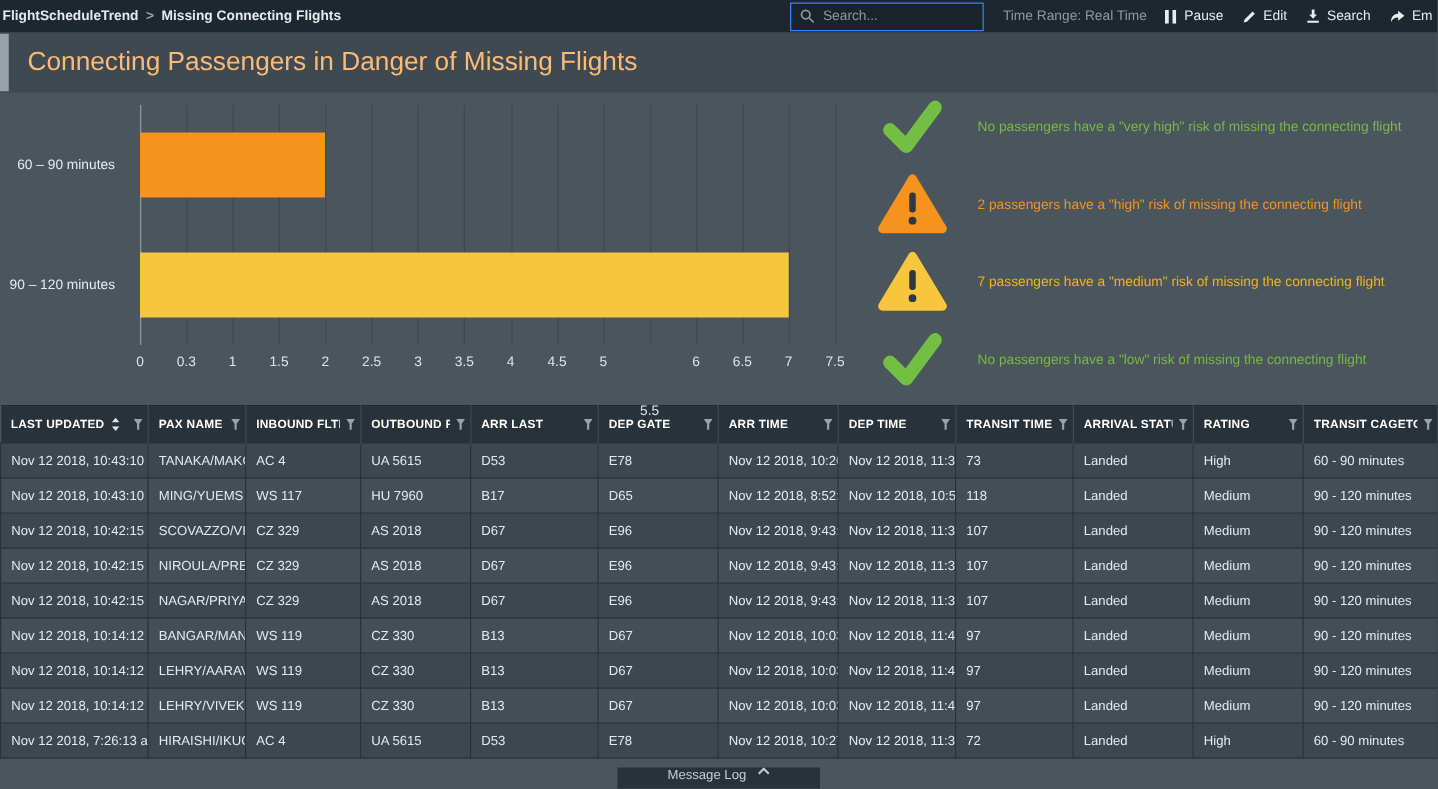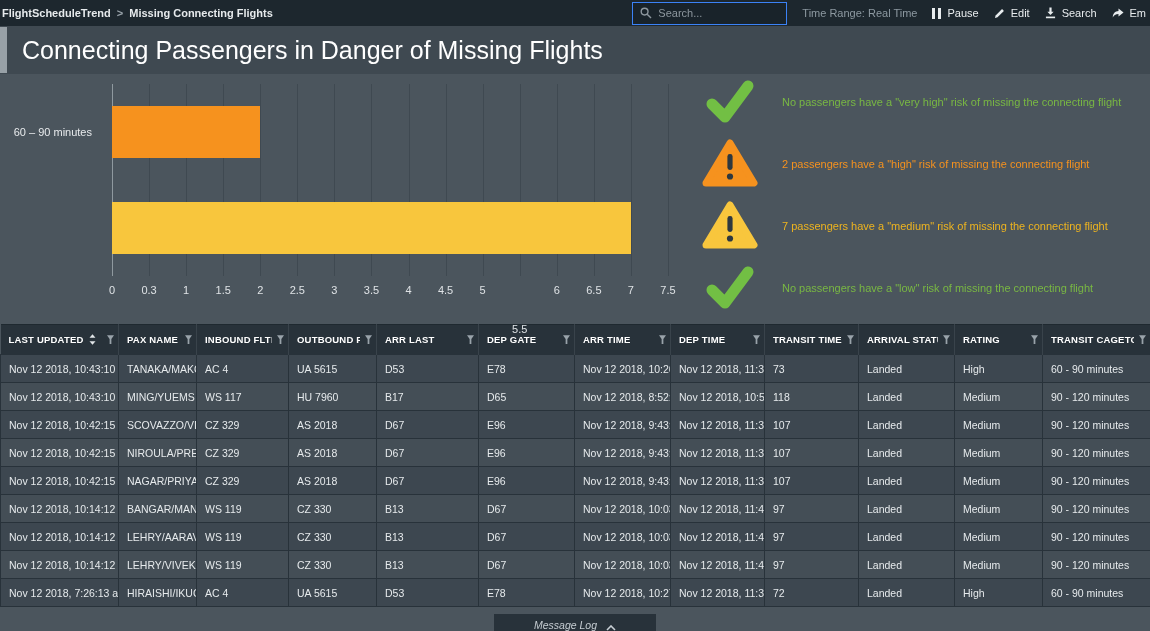--- a/index.html
+++ b/index.html
@@ -15,21 +15,21 @@
   .search-box { display:flex; align-items:center; gap:6px; width:155px; height:23px; background:#19232a; border:1px solid #3b82f6; padding:0 7px; }
   .search-input { flex:1; min-width:0; background:transparent; border:none; outline:none; color:#cfd6db; font-size:11px; font-family:"Liberation Sans", sans-serif; }
   .search-input::placeholder { color:#8d979e; }
   .time-range { font-size:11px; color:#8d99a1; white-space:nowrap; }
   .tb-btn { display:flex; align-items:center; gap:6px; background:transparent; border:none; color:#e8ecee; font-size:11px; font-family:"Liberation Sans", sans-serif; cursor:pointer; white-space:nowrap; padding:0; }
   .btn-icon { display:flex; align-items:center; }
 
   
   .title-bar { height:48px; background:#3f4951; display:flex; align-items:center; position:relative; }
   .title-accent { position:absolute; left:0; top:1px; width:7px; height:46px; background:#98a1a7; }
-  .sheet-title { font-size:25px; font-weight:normal; color:#ffffff; padding-left:22px; }
+  .sheet-title { font-size:21px; font-weight:normal; color:#fdba74; padding-left:22px; }
 
   
   .chart-section { height:250px; display:flex; position:relative; }
   .chart-wrap { width:692px; position:relative; flex:none; }
   .cat-labels { position:absolute; left:0; top:10px; width:104px; height:192px;padding-left:13px; }
   .cat-label { position:absolute; right:0; width:104px; height:52px; display:flex; align-items:center; justify-content:flex-end; padding-right:12px; font-size:11px; color:#e8ebed; white-space:nowrap; }
   .plot { position:absolute; left:112px; top:10px; width:556px; height:192px; }
   .gridline { position:absolute; top:0; bottom:0; width:1px; background:#3f4951; z-index:0; }
   .gridline.axis0 { background:#8f999f; }
   .bar { position:absolute; left:0; height:52px; z-index:1; }
@@ -46,21 +46,21 @@
   .data-table th { height:30px; background:#28323a; color:#ffffff; font-size:9.5px; font-weight:bold; text-align:left; padding:0 4px 0 8px; border-right:1px solid #39434b; overflow:hidden; letter-spacing:0.2px; }
   .th-wrap { display:flex; align-items:center; gap:5px; }
   .th-label { white-space:nowrap; overflow:hidden; }
   .th-filter { margin-left:auto; display:flex; align-items:center; flex:none; }
   .th-sort { display:flex; align-items:center; flex:none; }
   .data-table td { height:28px; font-size:10.5px; color:#e6eaec; padding:0 3px 0 8px; border:1px solid #28323a; white-space:nowrap; overflow:hidden; }
   .data-table tbody tr:nth-child(odd)  { background:#3d4750; }
   .data-table tbody tr:nth-child(even) { background:#444e56; }
 
   
-  .message-log { position:absolute; left:50%; transform:translateX(-50%); bottom:0; width:162px; height:17px; background:#28323a; display:flex; align-items:flex-end; justify-content:center; gap:9px; font-size:10.5px; color:#c6cdd2; cursor:pointer; z-index:5;font-style:italic; }
+  .message-log { position:absolute; left:50%; transform:translateX(-50%); bottom:0; width:162px; height:17px; background:#28323a; display:flex; align-items:flex-start; justify-content:center; gap:9px; font-size:10.5px; color:#c6cdd2; cursor:pointer; z-index:5; }
 </style>
 </head>
 <body>
 
 <header class="topbar">
   <nav class="breadcrumb">
     <span class="crumb">FlightScheduleTrend</span>
     <span class="crumb-sep">&gt;</span>
     <span class="crumb">Missing Connecting Flights</span>
   </nav>
@@ -114,20 +114,21 @@
 
 <section class="title-bar">
   <span class="title-accent"></span>
   <h1 class="sheet-title">Connecting Passengers in Danger of Missing Flights</h1>
 </section>
 
 <section class="chart-section">
   <div class="chart-wrap">
     <div class="cat-labels">
         <div class="cat-label" style="top: 22px;">60 – 90 minutes</div>
+        <div class="cat-label" style="top: 118px;">90 – 120 minutes</div>
       </div>
     <div class="plot">
         <div class="gridline axis0" style="left: 0%;"></div>
         <div class="gridline" style="left: 6.66667%;"></div>
         <div class="gridline" style="left: 13.3333%;"></div>
         <div class="gridline" style="left: 20%;"></div>
         <div class="gridline" style="left: 26.6667%;"></div>
         <div class="gridline" style="left: 33.3333%;"></div>
         <div class="gridline" style="left: 40%;"></div>
         <div class="gridline" style="left: 46.6667%;"></div>

